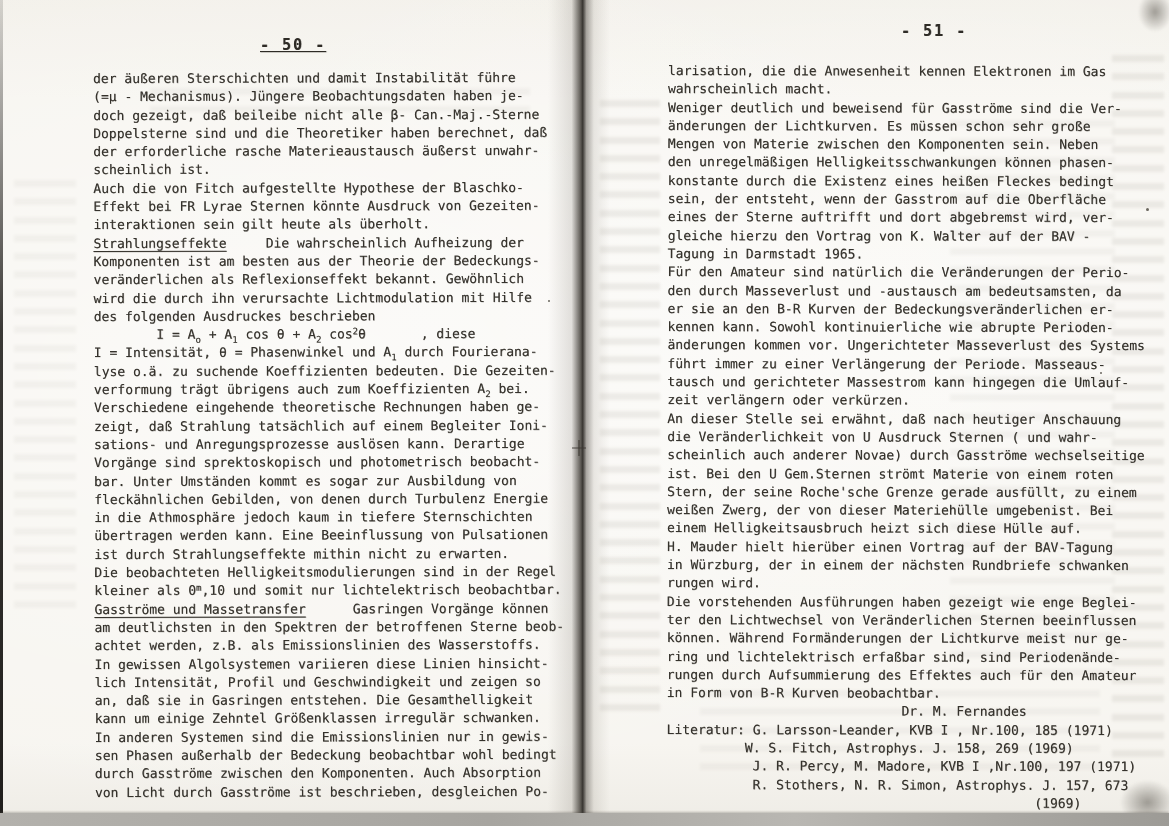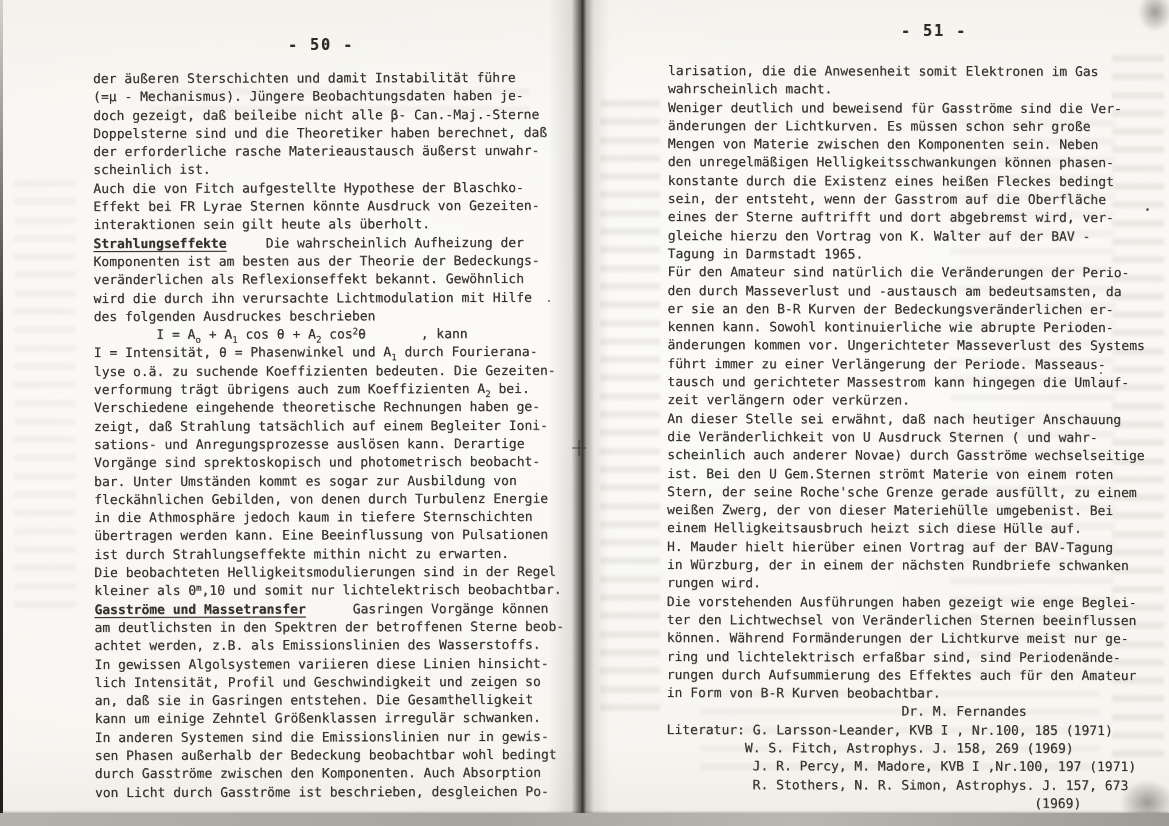--- a/index.html
+++ b/index.html
@@ -23,21 +23,21 @@
   }
   .text-block{
     position:absolute;z-index:4;color:#35322c;font-size:13px;
   }
   .text-line{
     white-space:pre;height:18.3px;line-height:18.3px;
     text-shadow:0.35px 0.35px 0.45px rgba(52,48,42,0.5);
   }
   .text-line sub{font-size:9px;vertical-align:-4px;line-height:0;}
   .text-line sup{font-size:9px;vertical-align:4px;line-height:0;}
-  .text-line .u{text-decoration:underline;text-underline-offset:3px;font-weight:bold;}
+  .text-line .u{text-decoration:underline;text-underline-offset:3px;}
   #page-left-text{left:93px;top:70px;transform:rotate(-0.15deg);transform-origin:top left;}
   #page-right-text{left:668px;top:62px;transform:rotate(0.12deg);transform-origin:top left;}
 
   
   .gutter{
     position:absolute;z-index:6;top:0;bottom:0;left:548px;width:62px;pointer-events:none;
     background:linear-gradient(to right,
       rgba(0,0,0,0) 0%,
       rgba(105,99,90,0.18) 38%,
       rgba(58,54,48,0.78) 52%,
@@ -83,37 +83,37 @@
 
 <div class="paper-vignette"></div>
 
 <div class="bleed soft" style="left:150px;top:88px;width:380px;height:24px;"></div>
 <div class="bleed soft" style="left:14px;top:180px;width:62px;height:430px;"></div>
 <div class="bleed" style="left:600px;top:100px;width:60px;height:620px;"></div>
 <div class="bleed soft" style="left:950px;top:120px;width:165px;height:560px;"></div>
 <div class="bleed" style="left:1112px;top:55px;width:52px;height:710px;"></div>
 <div class="bleed soft" style="left:700px;top:690px;width:400px;height:90px;"></div>
 
-<div class="page-number" style="left:288px;top:36px;">- 50 -</div>
+<div class="page-number" style="left:260px;top:36px;text-decoration:underline;">- 50 -</div>
 <div id="page-left-text" class="text-block">
     <div class="text-line"><span>der äußeren Sterschichten und damit Instabilität führe</span></div>
     <div class="text-line"><span>(=μ - Mechanismus). Jüngere Beobachtungsdaten haben je-</span></div>
     <div class="text-line"><span>doch gezeigt, daß beileibe nicht alle β- Can.-Maj.-Sterne</span></div>
     <div class="text-line"><span>Doppelsterne sind und die Theoretiker haben berechnet, daß</span></div>
     <div class="text-line"><span>der erforderliche rasche Materieaustausch äußerst unwahr-</span></div>
     <div class="text-line"><span>scheinlich ist.</span></div>
     <div class="text-line"><span>Auch die von Fitch aufgestellte Hypothese der Blaschko-</span></div>
     <div class="text-line"><span>Effekt bei FR Lyrae Sternen könnte Ausdruck von Gezeiten-</span></div>
     <div class="text-line"><span>interaktionen sein gilt heute als überholt.</span></div>
     <div class="text-line"><span class="u">Strahlungseffekte</span><span>     Die wahrscheinlich Aufheizung der</span></div>
     <div class="text-line"><span>Komponenten ist am besten aus der Theorie der Bedeckungs-</span></div>
     <div class="text-line"><span>veränderlichen als Reflexionseffekt bekannt. Gewöhnlich</span></div>
     <div class="text-line"><span>wird die durch ihn verursachte Lichtmodulation mit Hilfe</span></div>
     <div class="text-line"><span>des folgenden Ausdruckes beschrieben</span></div>
-    <div class="text-line"><span>        I = A</span><sub>o</sub><span> + A</span><sub>1</sub><span> cos θ + A</span><sub>2</sub><span> cos</span><sup>2</sup><span>θ       , kann</span></div>
+    <div class="text-line"><span>        I = A</span><sub>o</sub><span> + A</span><sub>1</sub><span> cos θ + A</span><sub>2</sub><span> cos</span><sup>2</sup><span>θ       , diese</span></div>
     <div class="text-line"><span>I = Intensität, θ = Phasenwinkel und A</span><sub>1</sub><span> durch Fourierana-</span></div>
     <div class="text-line"><span>lyse o.ä. zu suchende Koeffizienten bedeuten. Die Gezeiten-</span></div>
     <div class="text-line"><span>verformung trägt übrigens auch zum Koeffizienten A</span><sub>2</sub><span> bei.</span></div>
     <div class="text-line"><span>Verschiedene eingehende theoretische Rechnungen haben ge-</span></div>
     <div class="text-line"><span>zeigt, daß Strahlung tatsächlich auf einem Begleiter Ioni-</span></div>
     <div class="text-line"><span>sations- und Anregungsprozesse auslösen kann. Derartige</span></div>
     <div class="text-line"><span>Vorgänge sind sprektoskopisch und photometrisch beobacht-</span></div>
     <div class="text-line"><span>bar. Unter Umständen kommt es sogar zur Ausbildung von</span></div>
     <div class="text-line"><span>fleckähnlichen Gebilden, von denen durch Turbulenz Energie</span></div>
     <div class="text-line"><span>in die Athmosphäre jedoch kaum in tiefere Sternschichten</span></div>
@@ -129,21 +129,21 @@
     <div class="text-line"><span>an, daß sie in Gasringen entstehen. Die Gesamthelligkeit</span></div>
     <div class="text-line"><span>kann um einige Zehntel Größenklassen irregulär schwanken.</span></div>
     <div class="text-line"><span>In anderen Systemen sind die Emissionslinien nur in gewis-</span></div>
     <div class="text-line"><span>sen Phasen außerhalb der Bedeckung beobachtbar wohl bedingt</span></div>
     <div class="text-line"><span>durch Gasströme zwischen den Komponenten. Auch Absorption</span></div>
     <div class="text-line"><span>von Licht durch Gasströme ist beschrieben, desgleichen Po-</span></div>
   </div>
 
 <div class="page-number" style="left:901px;top:22px;">- 51 -</div>
 <div id="page-right-text" class="text-block">
-    <div class="text-line"><span>larisation, die die Anwesenheit somit Elektronen im Gas</span></div>
+    <div class="text-line"><span>larisation, die die Anwesenheit kennen Elektronen im Gas</span></div>
     <div class="text-line"><span>wahrscheinlich macht.</span></div>
     <div class="text-line"><span>Weniger deutlich und beweisend für Gasströme sind die Ver-</span></div>
     <div class="text-line"><span>änderungen der Lichtkurven. Es müssen schon sehr große</span></div>
     <div class="text-line"><span>Mengen von Materie zwischen den Komponenten sein. Neben</span></div>
     <div class="text-line"><span>den unregelmäßigen Helligkeitsschwankungen können phasen-</span></div>
     <div class="text-line"><span>konstante durch die Existenz eines heißen Fleckes bedingt</span></div>
     <div class="text-line"><span>sein, der entsteht, wenn der Gasstrom auf die Oberfläche</span></div>
     <div class="text-line"><span>eines der Sterne auftrifft und dort abgebremst wird, ver-</span></div>
     <div class="text-line"><span>gleiche hierzu den Vortrag von K. Walter auf der BAV -</span></div>
     <div class="text-line"><span>Tagung in Darmstadt 1965.</span></div>

